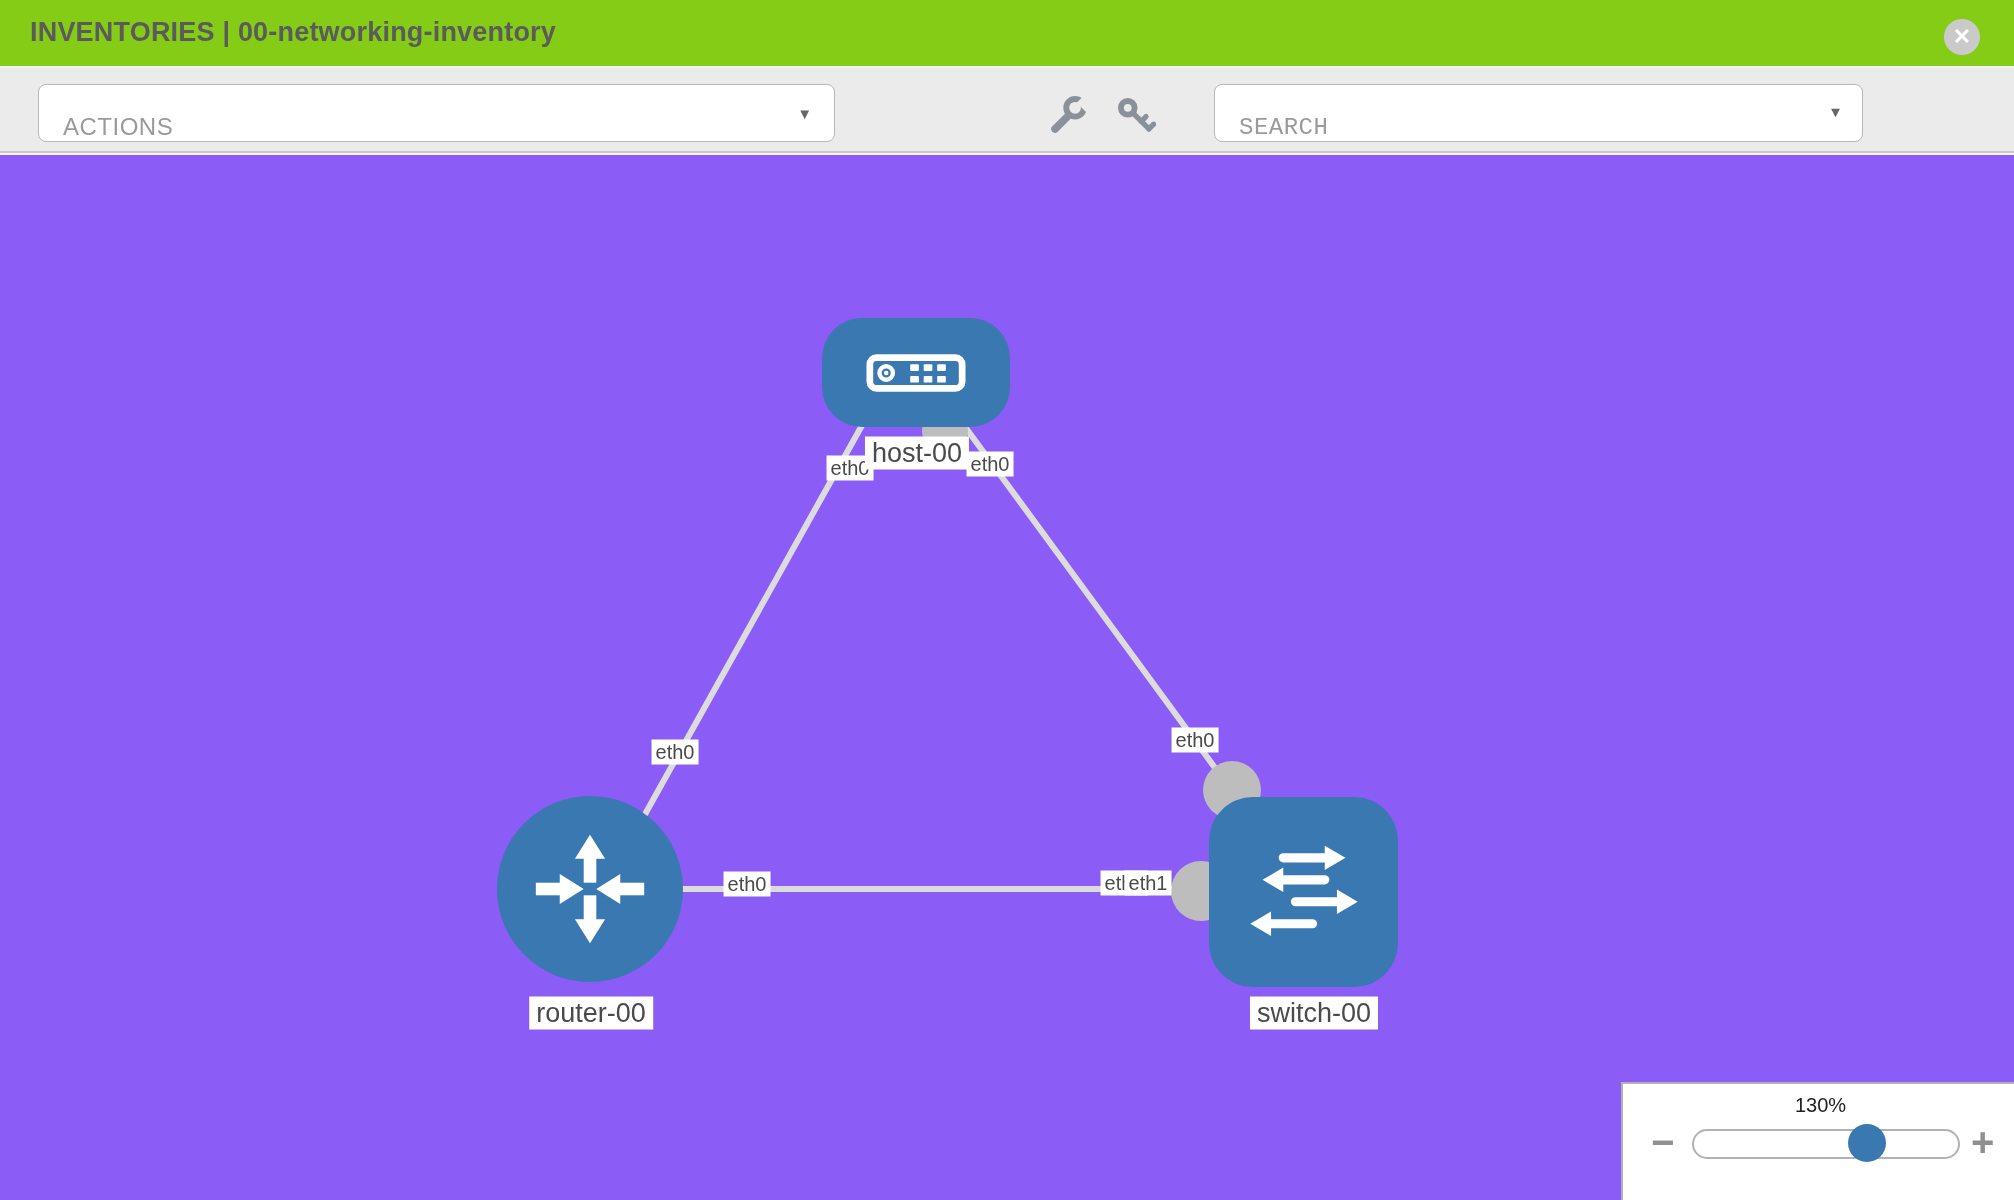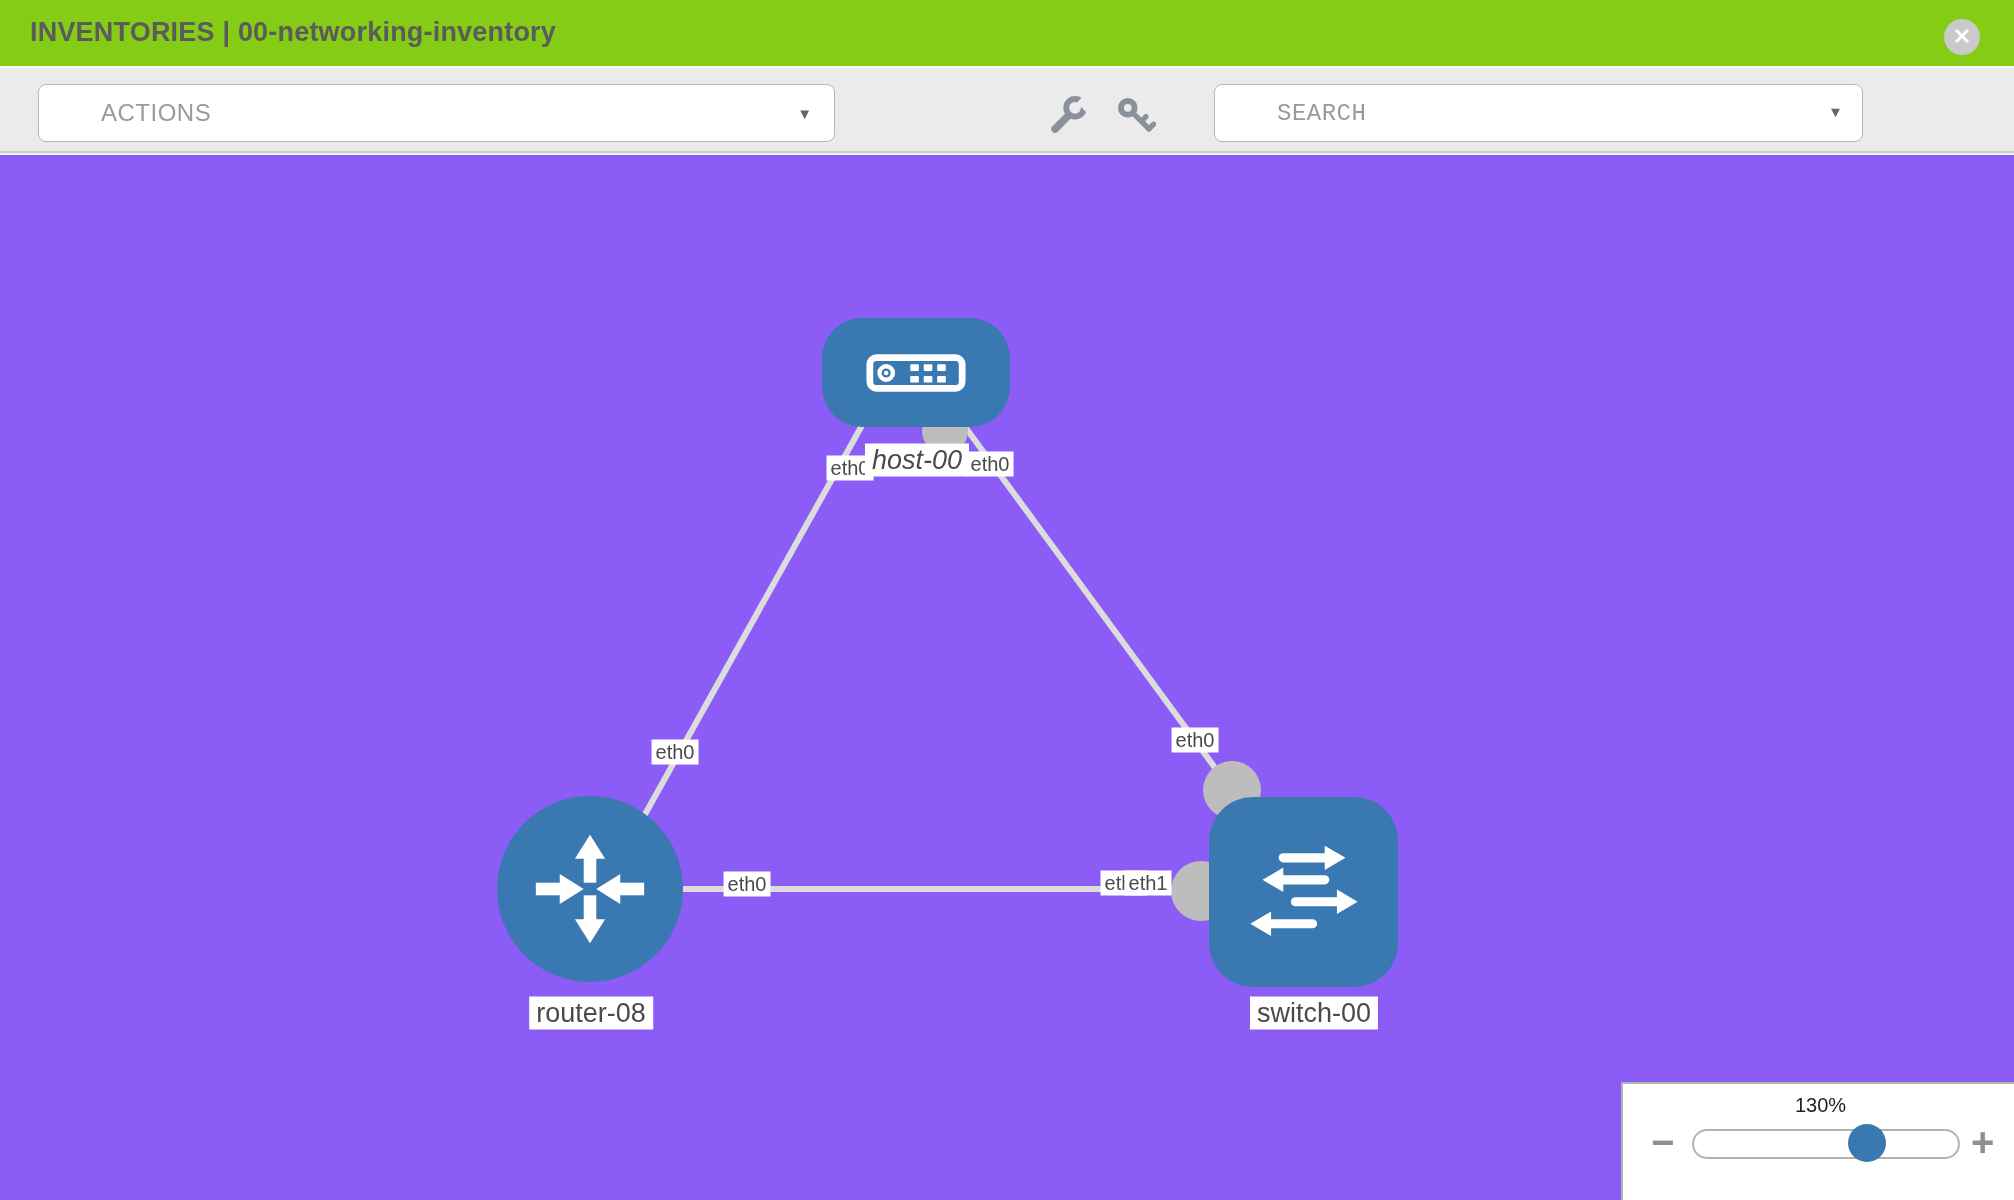--- a/index.html
+++ b/index.html
@@ -6,42 +6,42 @@
   html,body { width:2014px; height:1200px; font-family:"Liberation Sans", sans-serif; background:#f5f5f5; overflow:hidden; }
   .window { position:relative; width:2014px; height:1200px; }
 
   
   .header { position:absolute; left:0; top:0; width:100%; height:66px; background:#84cc16; border-bottom:2px solid #84cc16; }
   .title { position:absolute; left:30px; top:17px; font-size:27px; font-weight:bold; color:#5b5b5b; letter-spacing:0.2px; }
   .close-btn { position:absolute; right:34px; top:19px; width:36px; height:36px; border-radius:50%; background:#cacaca; color:#ffffff; font-size:22px; font-weight:bold; text-align:center; line-height:35px; cursor:pointer; }
 
   
   .toolbar { position:absolute; left:0; top:68px; width:100%; height:85px; background:#ebebeb; border-bottom:2px solid #c9c9c9; }
-  .select-box { position:absolute; top:16px; height:58px; background:#ffffff; border:1px solid #b7b7b7; border-radius:8px; display:flex; align-items:center; cursor:pointer;padding-left:38px; }
+  .select-box { position:absolute; top:16px; height:58px; background:#ffffff; border:1px solid #b7b7b7; border-radius:8px; display:flex; align-items:flex-end; cursor:pointer; }
   .select-box.actions { left:38px; width:797px; }
   .select-box.search  { left:1214px; width:649px;font-family:Liberation Mono, monospace; }
   .select-label { margin-left:24px; font-size:24px; color:#9a9a9a; letter-spacing:0.5px; }
   .select-caret { position:absolute; right:22px; top:50%; transform:translateY(-50%); font-size:15px; color:#666666; }
   .tool-icon { position:absolute; top:28px; width:40px; height:40px; cursor:pointer; }
   .tool-icon.wrench { left:1048px; }
   .tool-icon.key    { left:1116px; }
 
   
   .canvas { position:absolute; left:0; top:155px; width:2014px; height:1045px; background:#8b5cf6; overflow:hidden; }
   .links-svg { position:absolute; left:0; top:0; width:2014px; height:1045px; }
 
   .node { position:absolute; background:#3a78b2; display:flex; align-items:center; justify-content:center; cursor:pointer; }
   .node.host   { left:822px;  top:163px; width:188px; height:109px; border-radius:40px; }
   .node.router { left:497px;  top:641px; width:186px; height:186px; border-radius:50%; }
   .node.switch { left:1209px; top:642px; width:189px; height:190px; border-radius:44px; }
 
   .node-label { position:absolute; transform:translate(-50%,-50%); background:#ffffff; color:#4a4a4a; font-size:27px; padding:1px 7px; white-space:nowrap; }
   .if-label   { position:absolute; transform:translate(-50%,-50%); background:#ffffff; color:#4a4a4a; font-size:20px; padding:1px 4px; white-space:nowrap; }
 
-  .lbl-host    { left:917px;  top:305px;font-style:italic; }
+  .lbl-host    { left:917px;  top:298px; }
   .lbl-router  { left:591px;  top:858px; }
   .lbl-switch  { left:1314px; top:858px; }
   .if-host-left    { left:850px;  top:313px; }
   .if-host-right   { left:990px;  top:309px; }
   .if-router-up    { left:675px;  top:597px; }
   .if-switch-top   { left:1195px; top:585px; }
   .if-router-right { left:747px;  top:729px; }
   .if-switch-back  { left:1124px; top:728px; }
   .if-switch-front { left:1148px; top:728px; }
 
@@ -147,21 +147,21 @@
 
     <div class="if-label if-host-left">eth0</div>
     <div class="if-label if-host-right">eth0</div>
     <div class="if-label if-router-up">eth0</div>
     <div class="if-label if-switch-top">eth0</div>
     <div class="if-label if-router-right">eth0</div>
     <div class="if-label if-switch-back">eth0</div>
     <div class="if-label if-switch-front">eth1</div>
 
     <div class="node-label lbl-host">host-00</div>
-    <div class="node-label lbl-router">router-08</div>
+    <div class="node-label lbl-router">router-00</div>
     <div class="node-label lbl-switch">switch-00</div>
   </div>
 
   <div class="zoom-panel">
     <div class="zoom-level">130%</div>
     <div class="zoom-minus">−</div>
     <div class="zoom-track">
       <div class="zoom-handle"></div>
     </div>
     <div class="zoom-plus">+</div>

